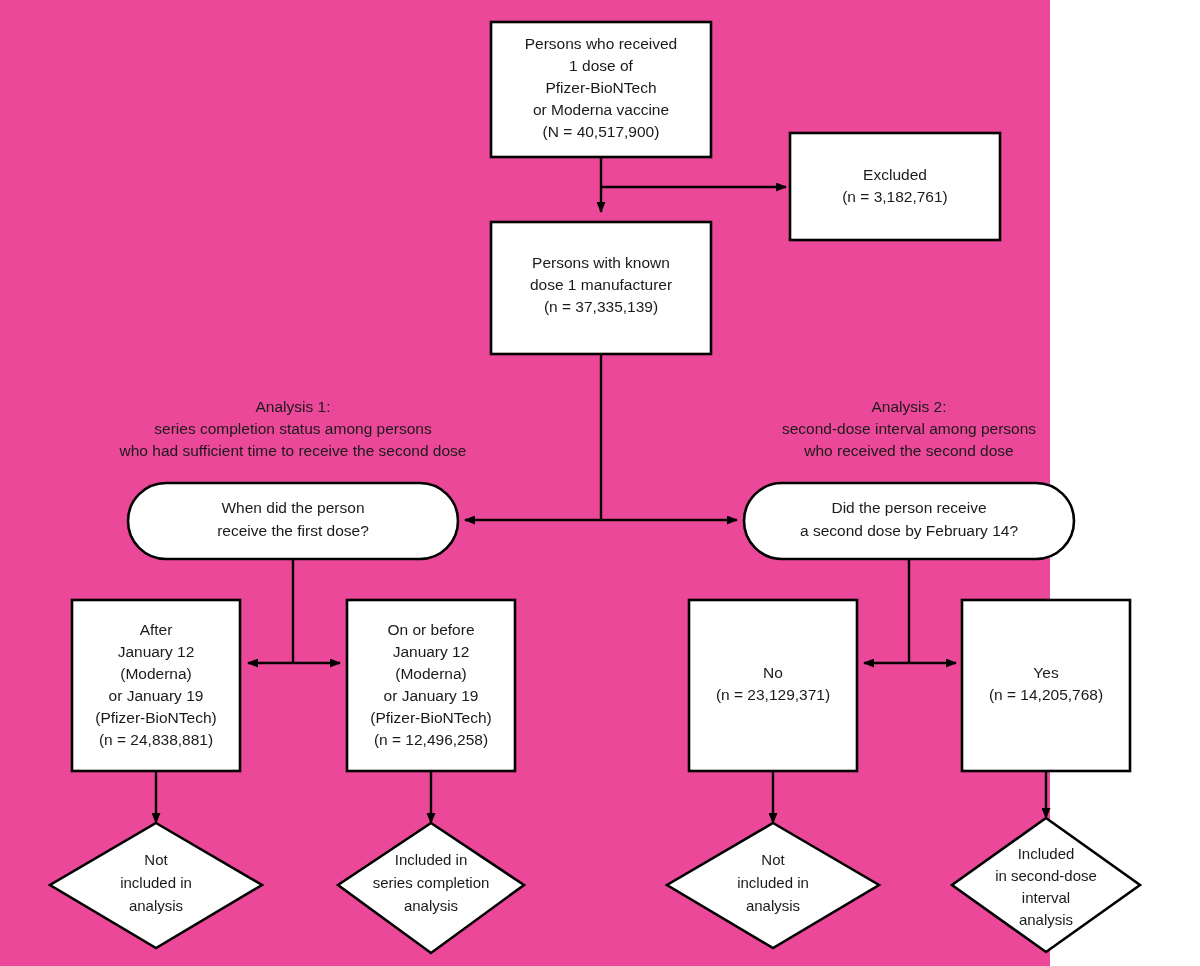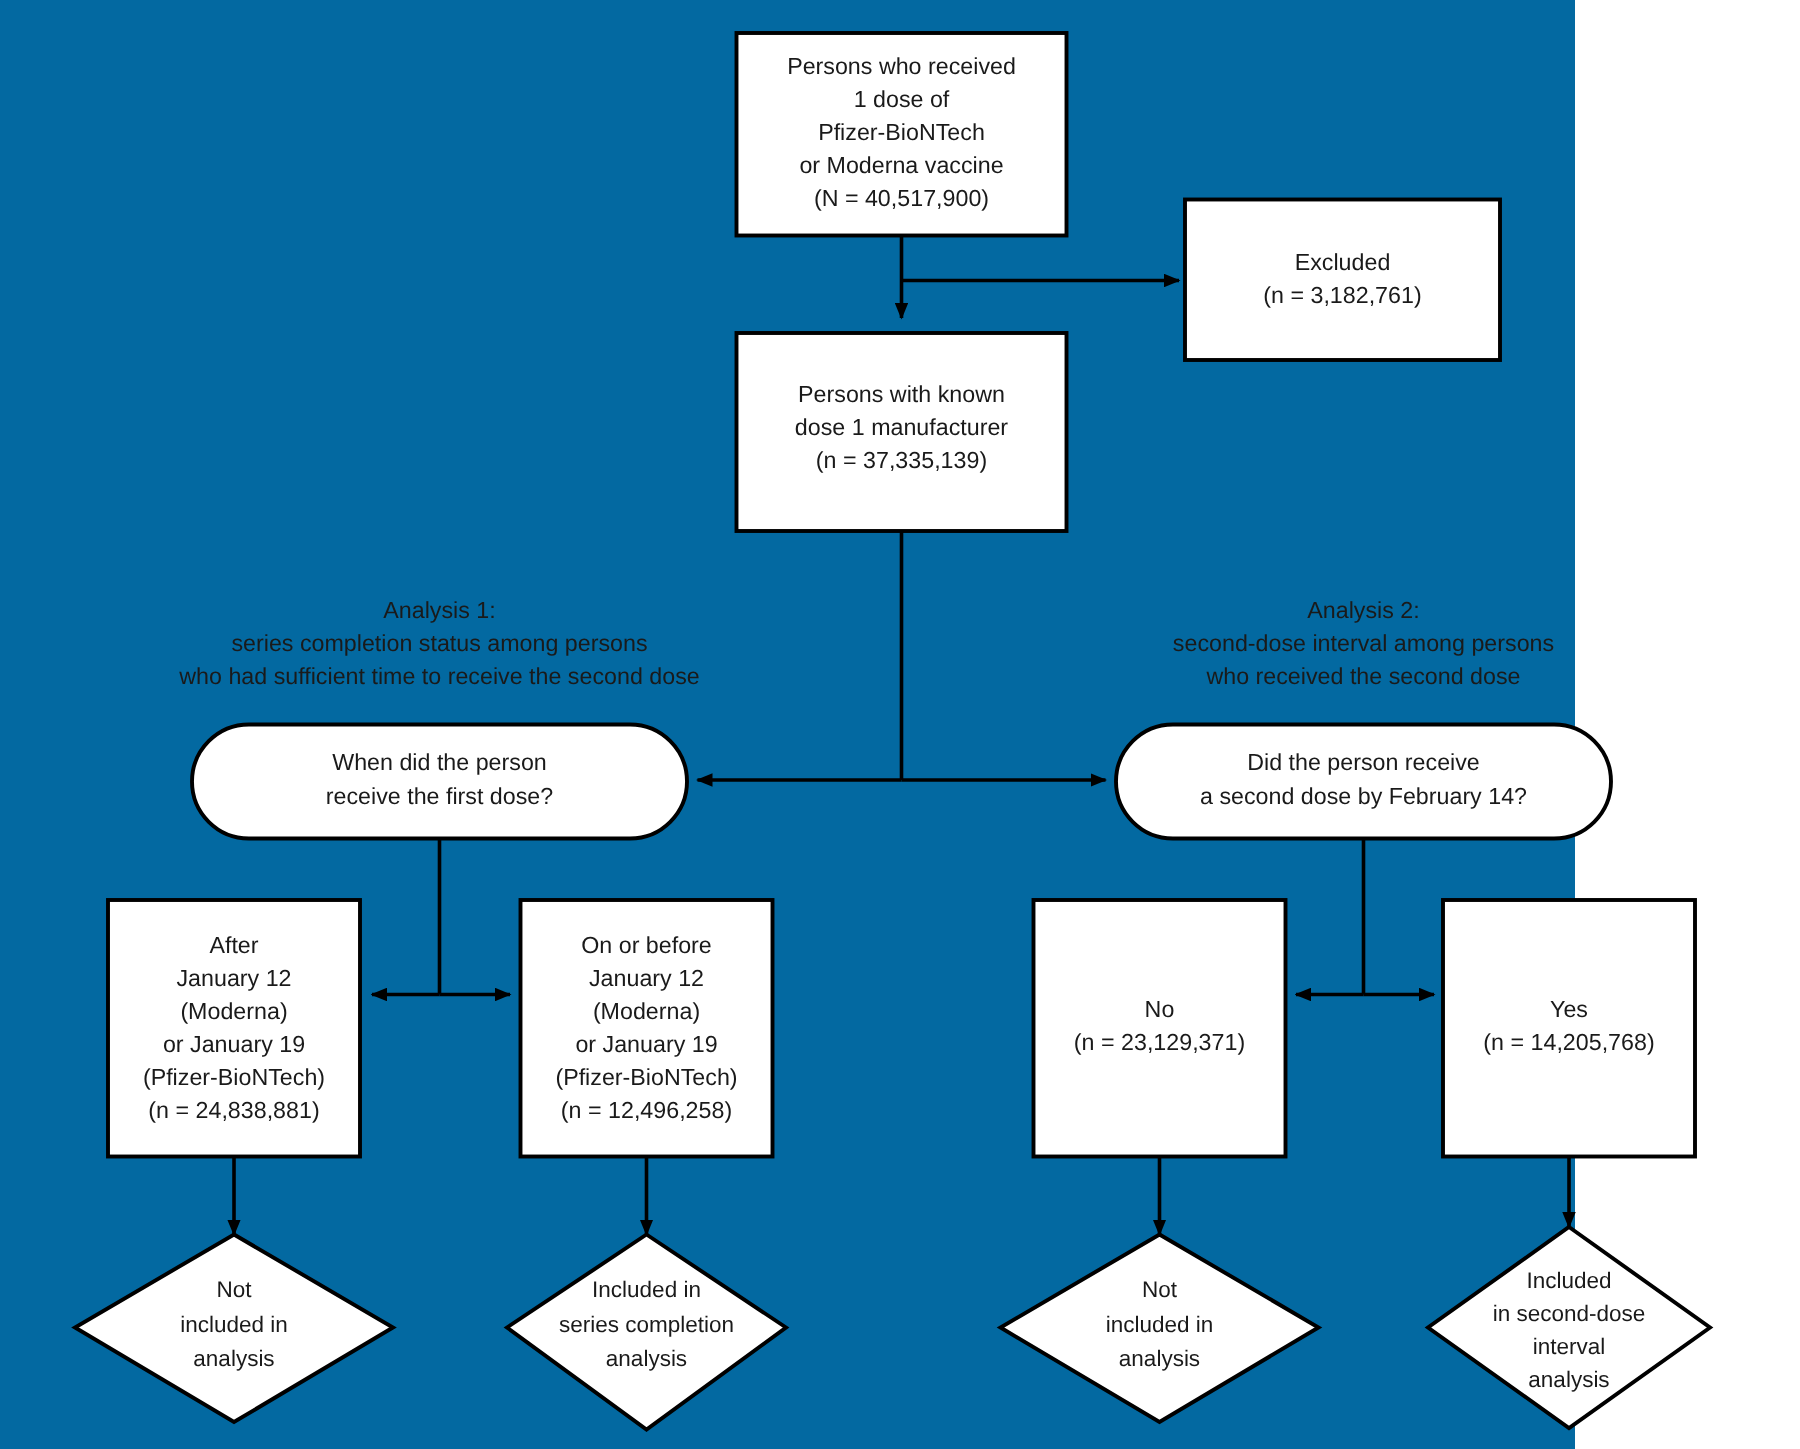--- a/index.html
+++ b/index.html
@@ -11,21 +11,21 @@
   body {
     font-family: "Liberation Sans", sans-serif;
     width: 1200px;
     height: 966px;
     overflow: hidden;
   }
   #flowchart-root {
     position: relative;
     width: 1050px;
     height: 966px;
-    background: #0369a1;
+    background: #ec4899;
   }
   svg#flow-svg {
     display: block;
     width: 1200px;
     height: 966px;
   }
   .node-shape {
     fill: #ffffff;
     stroke: #000000;
     stroke-width: 2.6;

